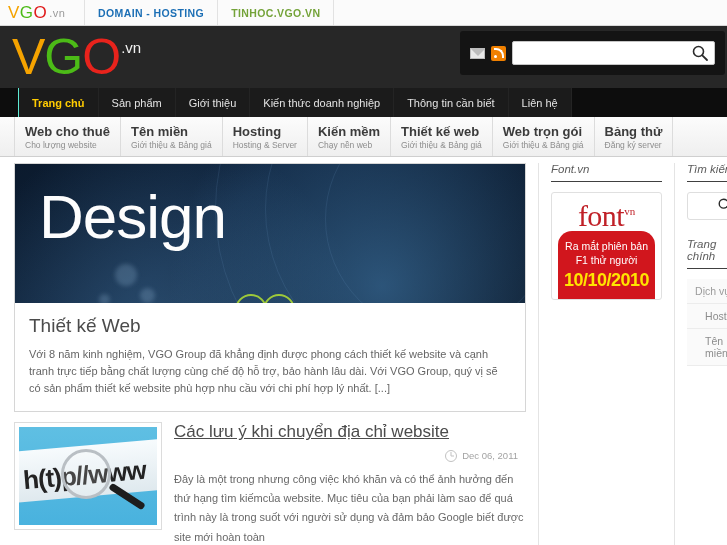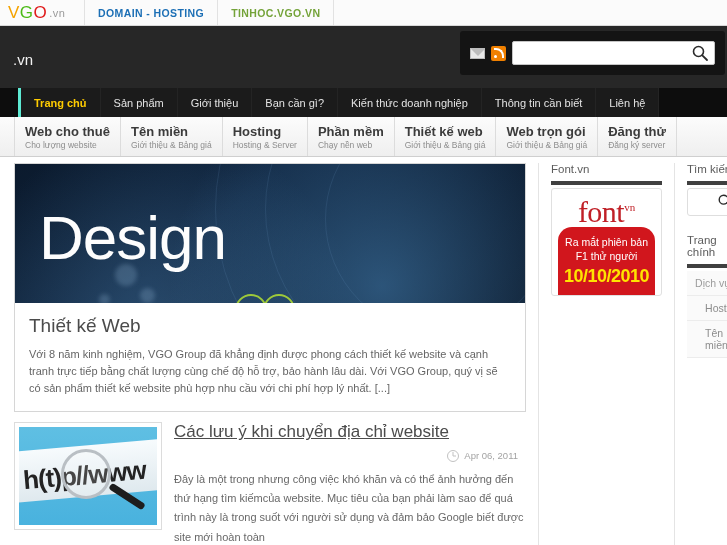--- a/index.html
+++ b/index.html
@@ -156,21 +156,21 @@
     display: flex; align-items: center;
     padding: 0 13px;
     font-size: 11px;
     color: #e3e3e3;
     border-right: 1px solid #242424;
     text-decoration: none;
     white-space: nowrap;
     cursor: pointer;
     background: #1b1b1b;
   }
-  .mainnav-item:first-child { border-left: 3px solid #5eead4; }
+  .mainnav-item:first-child { border-left: 1px solid #5eead4; }
   .mainnav-item.active { color: #ffcc00; font-weight: bold; }
   .mainnav-rest { flex: 1; background: #0d0d0d; }
 
   
   .servicebar {
     height: 40px;
     background: linear-gradient(#fcfcfc, #efefef);
     border-bottom: 1px solid #cfcfcf;
     display: flex;
     align-items: stretch;
@@ -225,21 +225,20 @@
     border-radius: 50%;
   }
   .hero-word {
     position: absolute;
     left: 24px; top: 22px;
     font-size: 62px;
     color: #fdfdfd;
     letter-spacing: -1px;
     font-weight: 400;
     line-height: 1;
-    margin-top: 21px;
   }
   .hero-bokeh {
     position: absolute;
     border-radius: 50%;
     background: rgba(170,205,235,.22);
     filter: blur(2px);
   }
   .hero-arc {
     position: absolute;
     border: 2px solid #9ec93a;
@@ -356,22 +355,23 @@
   .mid-col {
     width: 130px;
     margin-left: 12px;
     padding-left: 12px;
     border-left: 1px solid #e4e4e4;
   }
   .widget-head {
     font-size: 11.5px;
     color: #5c5c5c;
     padding-bottom: 6px;
-    border-bottom: 4px solid #404040;
-    margin-bottom: 3px;
+    border-bottom: 1px solid #404040;
+    margin-bottom: 10px;
+    font-style: italic;
   }
   .font-card {
     border: 1px solid #e0e0e0;
     border-radius: 3px;
     background: #fff;
     padding: 8px 6px 0 6px;
     text-align: center;
     overflow: hidden;
   }
   .font-logo {
@@ -449,74 +449,74 @@
       <span class="tl-o">O</span>
       <span class="tl-vn">.vn</span>
   </div>
   <a class="topbar-link blue" href="#">DOMAIN - HOSTING</a>
   <a class="topbar-link green" href="#">TINHOC.VGO.VN</a>
   <div class="topbar-fill"></div>
 </div>
 
 <div class="masthead">
   <div class="brand">
+    <span class="brand-main"><span class="b-v">V</span><span class="b-g">G</span><span class="b-o">O</span></span>
     <span class="brand-tld">.vn</span>
   </div>
 
   <div class="search-wrap">
     <span class="ic-mail"></span>
     <span class="ic-rss"></span>
     <input class="search-input" type="text" placeholder="" style="">
     <button class="search-btn">
       <svg class="mag" width="18" height="18" viewBox="0 0 18 18">
         <circle cx="7.5" cy="7.5" r="5" fill="none" stroke="#2b2b2b" stroke-width="1.6"></circle>
         <line x1="11.3" y1="11.3" x2="16" y2="16" stroke="#2b2b2b" stroke-width="1.8" stroke-linecap="round"></line>
       </svg>
     </button>
   </div>
 </div>
 
 <div class="mainnav">
   <a class="mainnav-item active" href="#">Trang chủ</a>
   <a class="mainnav-item" href="#">Sản phẩm</a>
   <a class="mainnav-item" href="#">Giới thiệu</a>
-  <a class="mainnav-item" href="#">Bạn cần gì?</a>
   <a class="mainnav-item" href="#">Kiến thức doanh nghiệp</a>
   <a class="mainnav-item" href="#">Thông tin cần biết</a>
   <a class="mainnav-item" href="#">Liên hệ</a>
   <div class="mainnav-rest"></div>
 </div>
 
 <div class="servicebar">
   <div class="service-item">
     <span class="service-title">Web cho thuê</span>
     <span class="service-sub">Cho lượng website</span>
   </div>
   <div class="service-item">
     <span class="service-title">Tên miền</span>
     <span class="service-sub">Giới thiệu &amp; Bảng giá</span>
   </div>
   <div class="service-item">
     <span class="service-title">Hosting</span>
     <span class="service-sub">Hosting &amp; Server</span>
   </div>
   <div class="service-item">
-    <span class="service-title">Phần mềm</span>
+    <span class="service-title">Kiến mềm</span>
     <span class="service-sub">Chạy nền web</span>
   </div>
   <div class="service-item">
     <span class="service-title">Thiết kế web</span>
     <span class="service-sub">Giới thiệu &amp; Bảng giá</span>
   </div>
   <div class="service-item">
     <span class="service-title">Web trọn gói</span>
     <span class="service-sub">Giới thiệu &amp; Bảng giá</span>
   </div>
   <div class="service-item">
-    <span class="service-title">Đăng thử</span>
+    <span class="service-title">Bảng thử</span>
     <span class="service-sub">Đăng ký server</span>
   </div>
   <div class="service-fill"></div>
 </div>
 
 <div class="page">
 
   <div class="feature-col">
 
     <div class="hero">
@@ -542,21 +542,21 @@
           <div class="thumb-band"></div>
           <div class="thumb-url">h(t)p//www</div>
           <div class="thumb-loupe"></div>
           <div class="thumb-handle"></div>
         </div>
       </div>
       <div class="article-body">
         <a class="article-title" href="#">Các lưu ý khi chuyển địa chỉ website</a>
         <div class="article-meta">
           <span class="clock"></span>
-          <span>Apr 06, 2011</span>
+          <span>Dec 06, 2011</span>
         </div>
         <div class="article-text">Đây là một trong nhưng công việc khó khăn và có thể ảnh hưởng đến thứ hạng tìm kiếmcủa website. Mục tiêu của bạn phải làm sao để quá trình này là trong suốt với người sử dụng và đảm bảo Google biết được site mới hoàn toàn</div>
       </div>
     </div>
   </div>
 
   <div class="mid-col">
     <div class="widget-head">Font.vn</div>
     <div class="font-card">
       <div class="font-logo">

